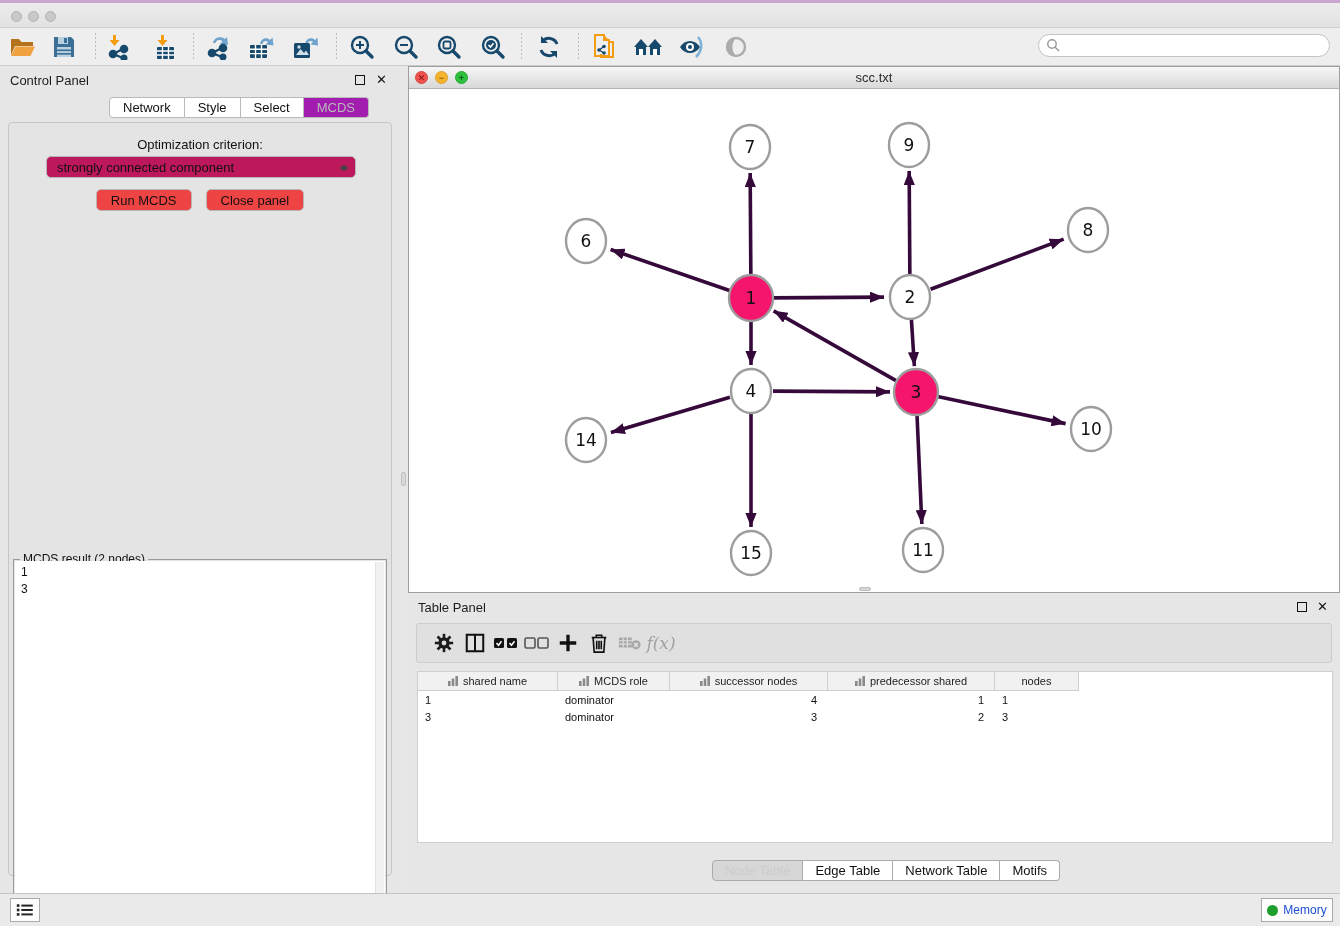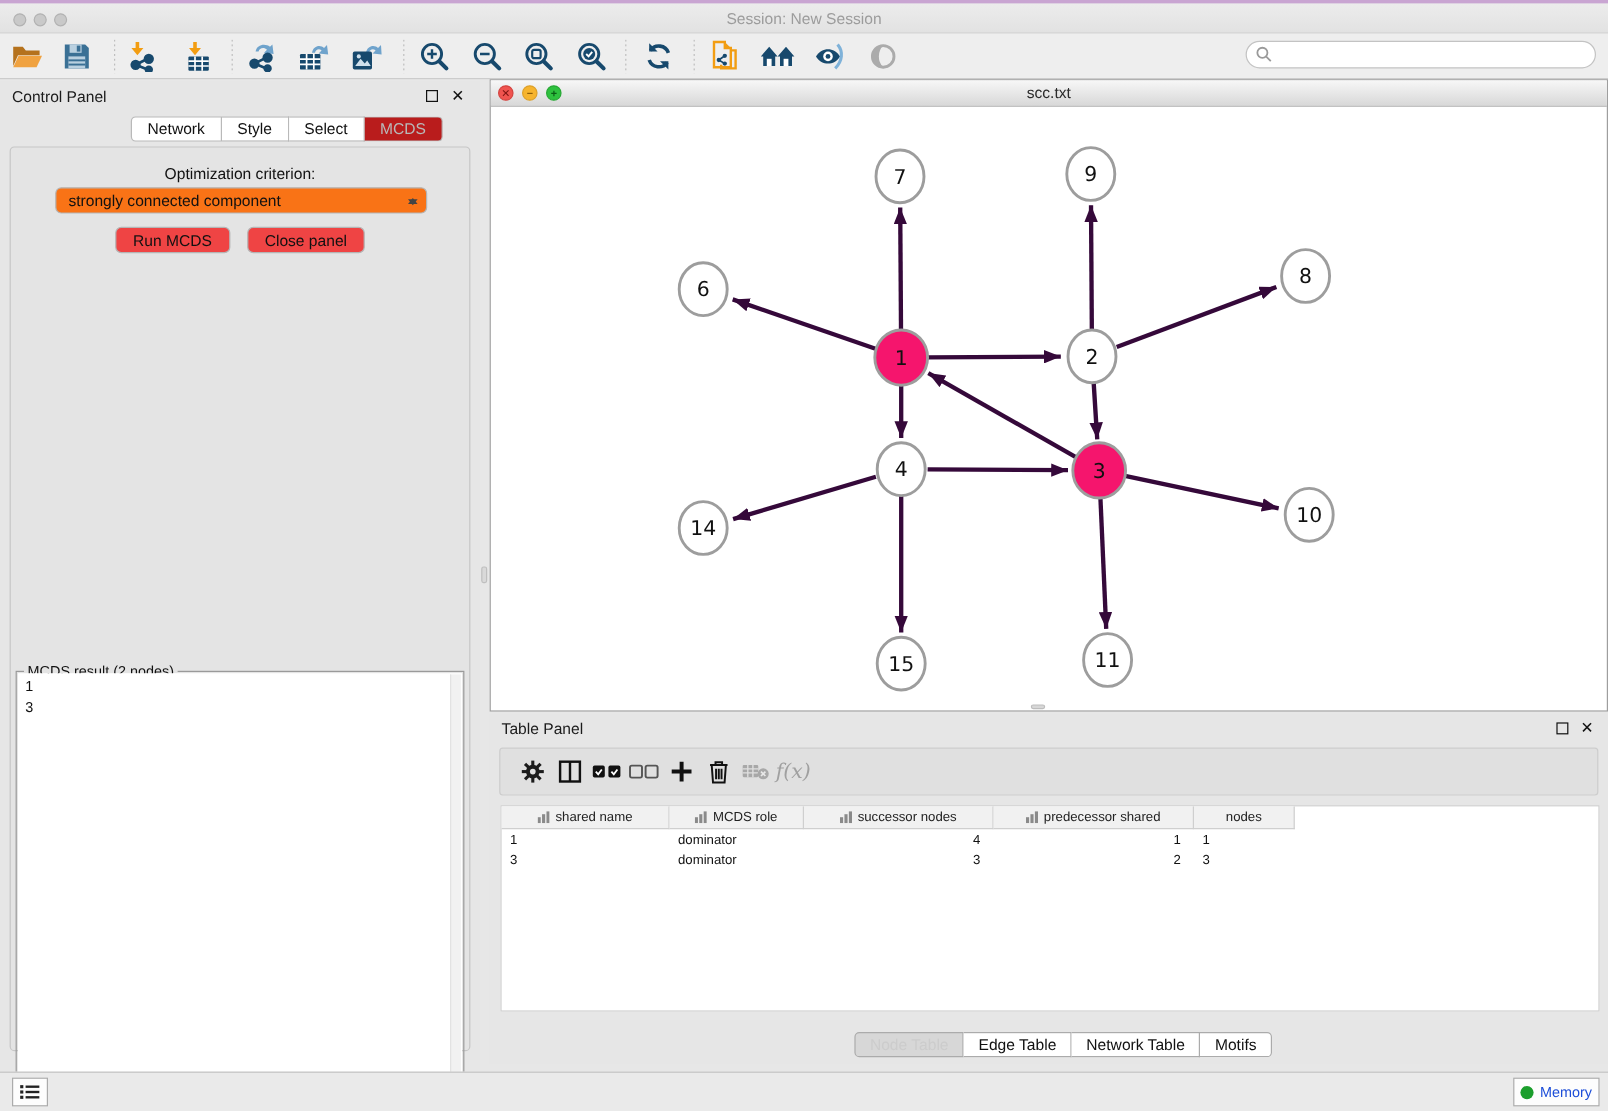--- a/index.html
+++ b/index.html
@@ -31,26 +31,26 @@
   .panel-header { position:absolute; left:0; top:0; width:100%; height:24px; }
   .panel-header .ph-title { position:absolute; left:10px; top:5px; font-size:13px; color:#1c1c1c; }
   .ph-float { position:absolute; top:7px; width:10px; height:10px; border:1.6px solid #111; background:transparent; }
   .ph-close { position:absolute; top:4px; font-size:13px; font-weight:bold; color:#111; line-height:16px; }
 
   .cp-tabs { position:absolute; left:77px; top:29px; height:21px; display:flex;padding-left:32px; }
   .cp-tab { height:21px; padding:0 13px; background:#ffffff; border:1px solid #b9b9b9; border-left:none;
     font-size:13px; color:#111; display:flex; align-items:center; }
   .cp-tab:first-child { border-left:1px solid #b9b9b9; border-radius:4px 0 0 4px; }
   .cp-tab:last-child { border-radius:0 4px 4px 0; }
-  .cp-tab.selected { background:#b91c1c; color:#b9b9b9; }
+  .cp-tab.selected { background:#a21caf; color:#b9b9b9; }
 
   .cp-content { position:absolute; left:8px; top:54px; width:384px; height:754px;
     background:#e4e4e4; border:1px solid #c6c6c6; border-radius:4px; }
   .opt-label { position:absolute; left:0; width:100%; top:14px; text-align:center; font-size:13px; color:#111; }
-  .dropdown { position:absolute; left:37px; top:33px; width:310px; height:22px; background:#f97316;
+  .dropdown { position:absolute; left:37px; top:33px; width:310px; height:22px; background:#be185d;
     border:1px solid #b5b5b5; border-radius:5px; font-size:13px; color:#111;
     display:flex; align-items:center; padding-left:10px; }
   .dd-arrows { position:absolute; right:6px; top:2px; width:10px; height:18px; }
   .dd-arrows:before { content:""; position:absolute; left:1px; top:2px; border:4px solid transparent; border-bottom:5px solid #444; }
   .dd-arrows:after  { content:""; position:absolute; left:1px; bottom:2px; border:4px solid transparent; border-top:5px solid #444; }
   .cp-buttons { position:absolute; left:0; top:66px; width:100%; display:flex; justify-content:center; gap:14px; }
   .btn { height:22px; background:#ef4444; border:1px solid #b5b5b5; border-radius:5px;
     font-size:13px; color:#111; padding:0 14px; display:flex; align-items:center; }
 
   .mcds-box { position:absolute; left:4px; top:436px; width:374px; height:381px; border:1px solid #9a9a9a; }
@@ -111,21 +111,20 @@
 </head>
 <body>
 
 <div class="app">
 
   <div class="mac-strip"></div>
   <div class="titlebar">
     <span class="tl-dot" style="left:11px"></span>
     <span class="tl-dot" style="left:28px"></span>
     <span class="tl-dot" style="left:45px"></span>
-    <div class="title">Session: New Session</div>
   </div>
 
   <div class="toolbar">
     <div class="tb-btn" style="left:5px">
       <svg width="27" height="24" viewBox="0 0 27 24">
         <path d="M2 4 h8 l2.5 3 H24 v4 H6 L2 20 Z" fill="#b5721d"></path>
         <path d="M6.5 11.5 H26 L21.5 21 H2 Z" fill="#f0a240"></path>
       </svg>
     </div>
     <div class="tb-btn" style="left:47px">

